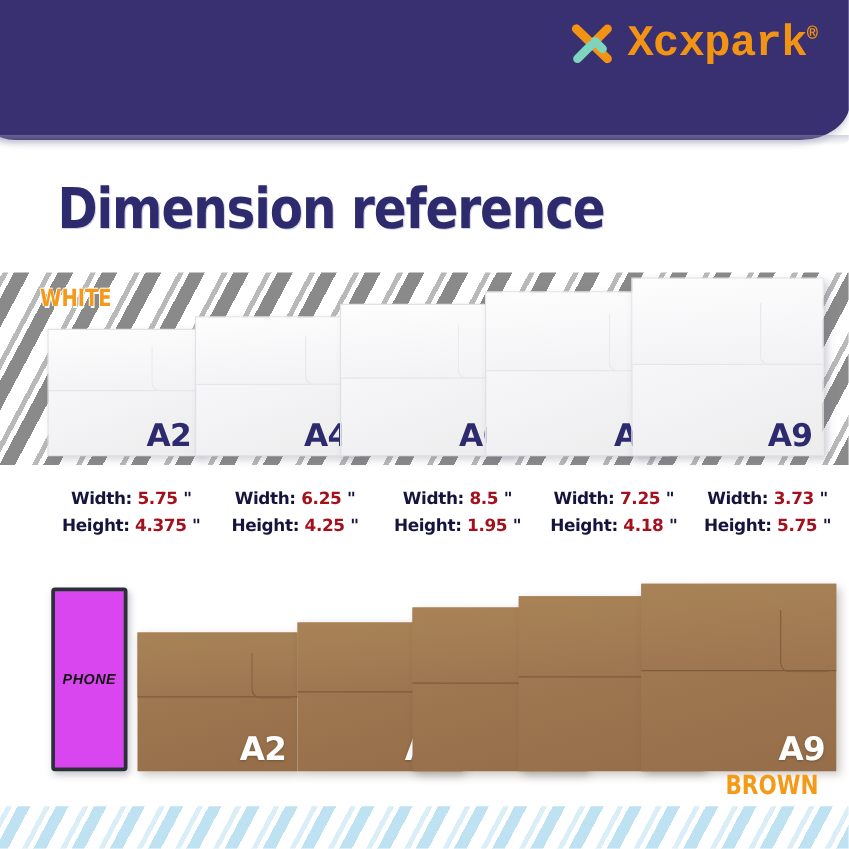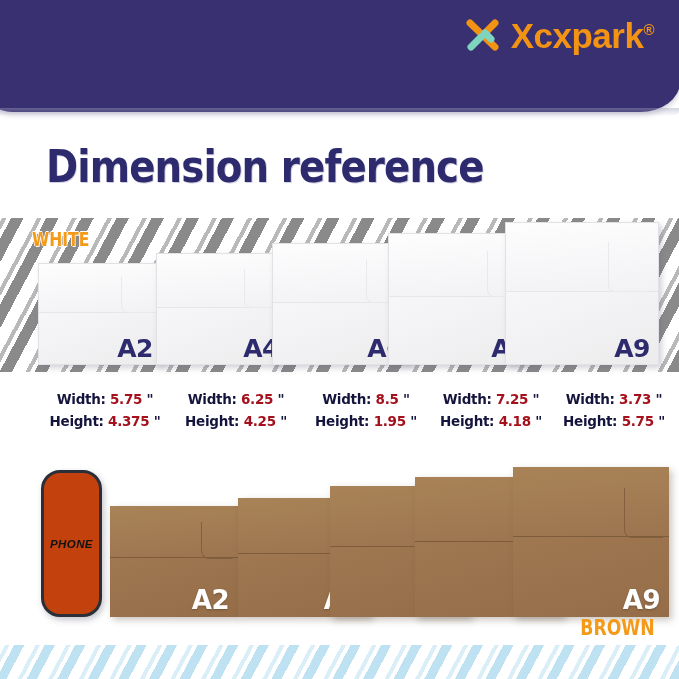--- a/index.html
+++ b/index.html
@@ -21,21 +21,21 @@
     content:"";position:absolute;left:0;right:0;bottom:-4px;height:8px;
     background:linear-gradient(to bottom,rgba(160,160,190,.45),rgba(255,255,255,0));
     border-bottom-left-radius:26px;border-bottom-right-radius:40px;
   }
   .brand{
     position:absolute;right:26px;top:36px;display:flex;align-items:center;gap:9px;z-index:5;
   }
   .brand-mark{position:relative;width:38px;height:38px;flex:0 0 auto;}
   .brand-text{
     font-size:35px;font-weight:bold;color:#F39314;letter-spacing:-.5px;
-    font-family:Liberation Sans, sans-serif;line-height:1;position:relative;
+    font-family:Liberation Mono, monospace;line-height:1;position:relative;
   }
   .brand-reg{font-size:15px;vertical-align:super;color:#F39314;font-weight:bold;}
 
   
   .page-title{
     position:absolute;left:46px;top:140px;
     font-family:"DejaVu Sans",sans-serif;
     font-weight:bold;font-size:45px;color:#2D2A6E;
     letter-spacing:-1px;transform:scaleX(.86);transform-origin:left center;
     text-shadow:1px 1px 0 rgba(120,120,170,.35);
@@ -102,21 +102,21 @@
   .dim-line{
     font-family:"DejaVu Sans",sans-serif;font-weight:bold;font-size:13.5px;
     color:#15143C;line-height:22px;letter-spacing:-.3px;
   }
   .dim-val{color:#A4111C;margin-top:45px;}
   .dim-unit{color:#15143C;font-weight:bold;}
 
   
   .phone{
     position:absolute;left:41px;top:470px;width:55px;height:141px;z-index:8;
-    border:3.5px solid #2b3038;border-radius:19px;background:#c2410c;
+    border:3.5px solid #2b3038;border-radius:3px;background:#d946ef;
     box-shadow:2px 3px 6px rgba(90,90,110,.35);
   }
   .phone-label{
     position:absolute;inset:0;display:flex;align-items:center;justify-content:center;
     font-family:"Liberation Sans",sans-serif;font-style:italic;font-weight:bold;
     font-size:11.5px;color:#121212;letter-spacing:.4px;
   }
 
   
   .env-row-brown{position:absolute;left:0;top:466px;width:679px;height:155px;z-index:7;}

